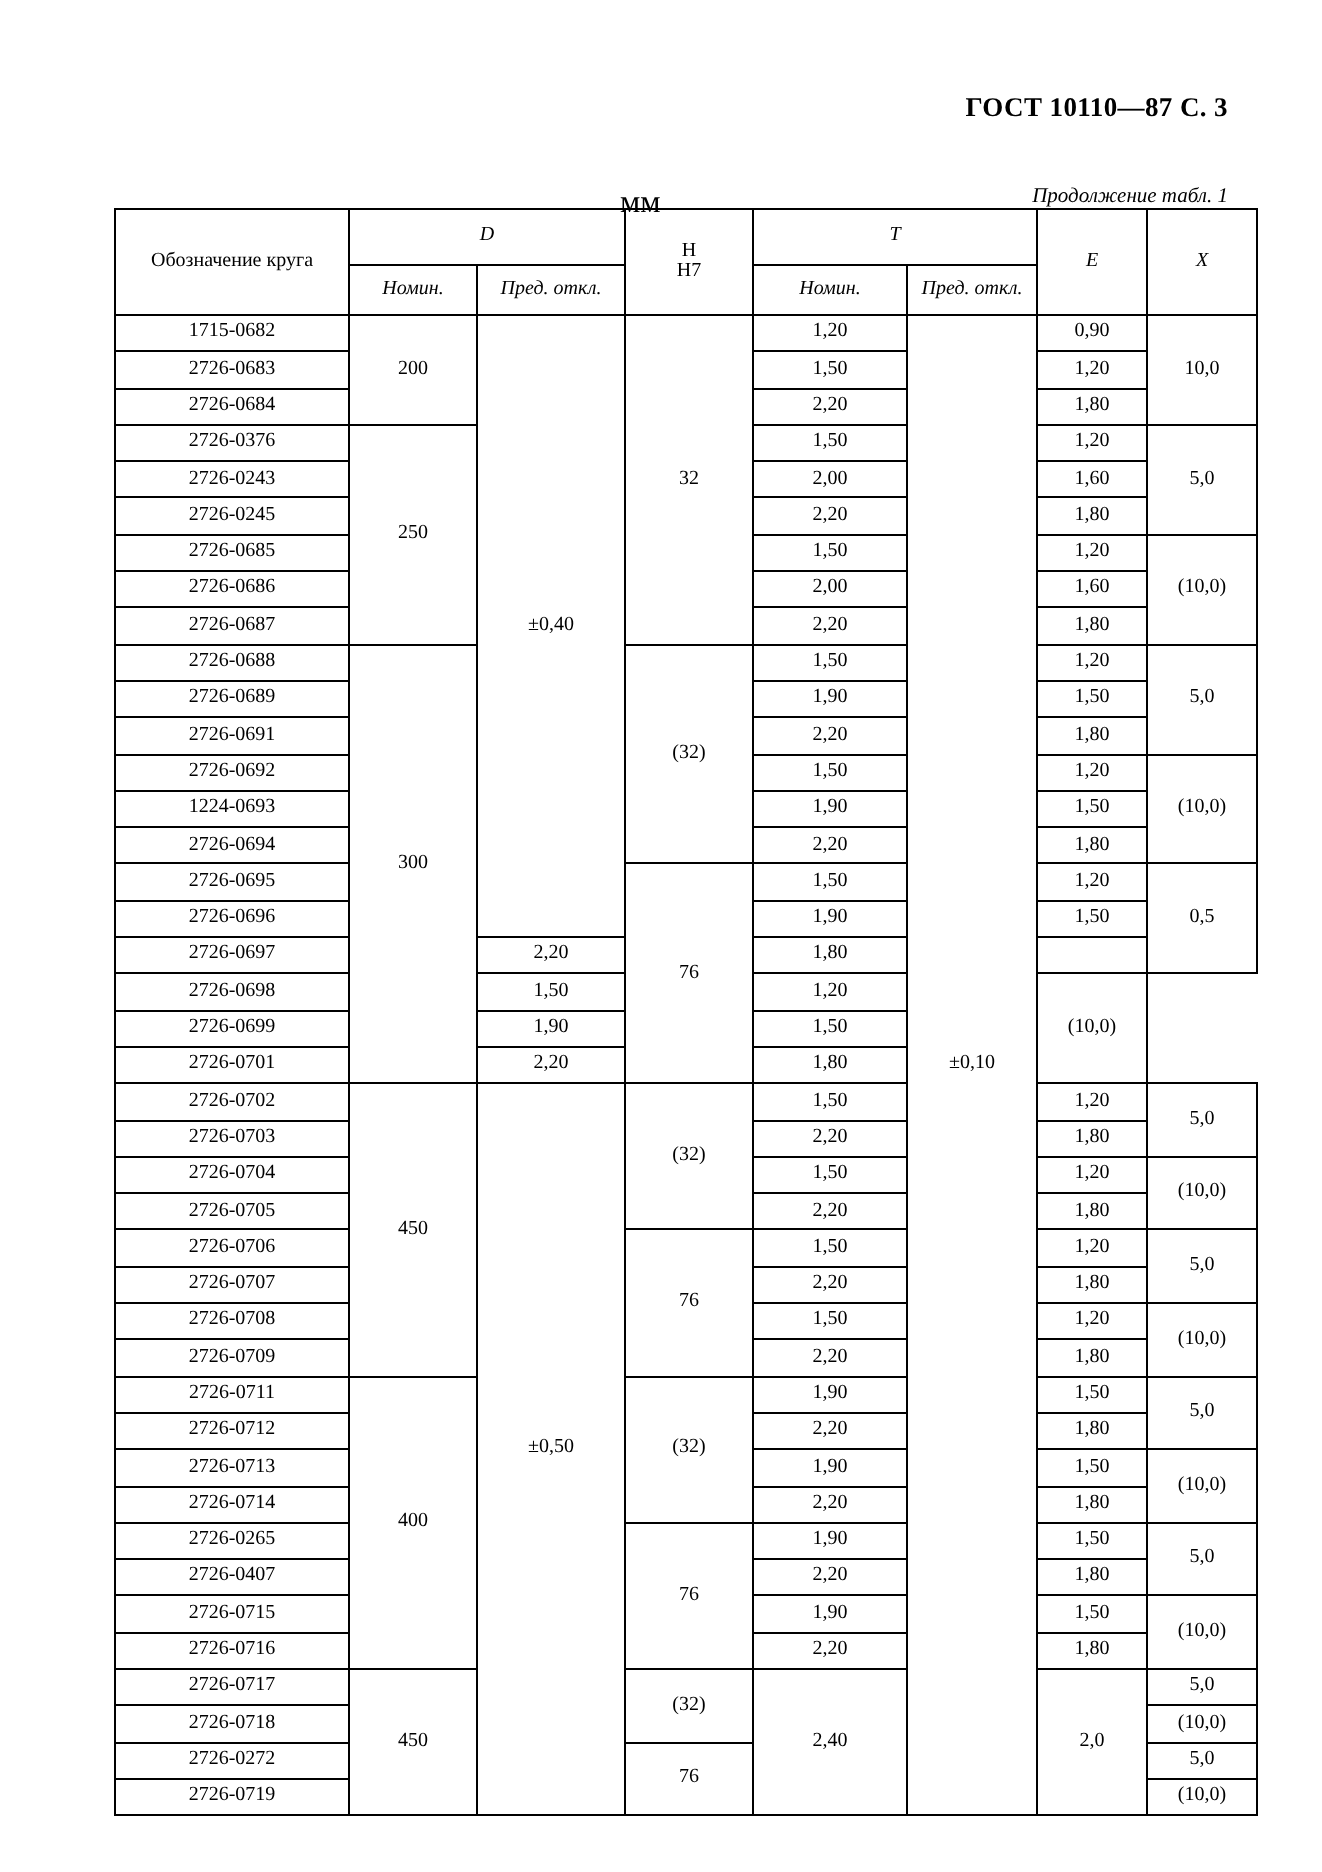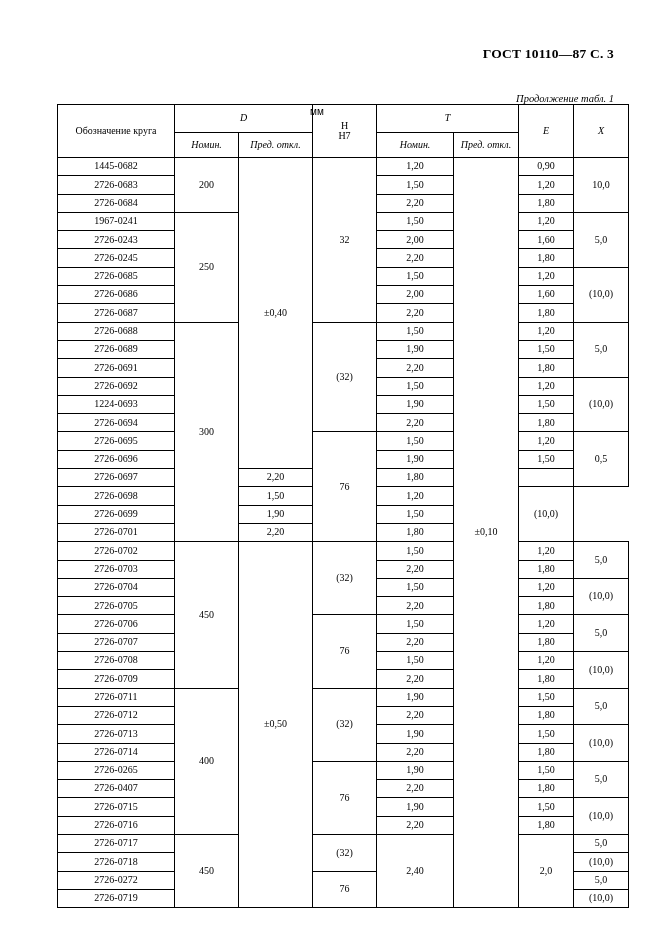--- a/index.html
+++ b/index.html
@@ -34,24 +34,24 @@
     position: absolute;
     top: 93px;
     right: 33px;
     font-family: "Liberation Serif", serif;
     font-size: 10.5px;
     font-style: italic;
     white-space: nowrap;
   }
   .units {
     position: absolute;
-    top: 106px;
+    top: 93px;
     left: 310px;
-    font-size: 10px;
-    font-family: Liberation Sans, sans-serif;
+    font-size: 16px;
+    font-family: Liberation Serif, serif;
   }
   .table-wrap {
     position: absolute;
     top: 104px;
     left: 57px;
     width: 571px;
   }
   table.main {
     border-collapse: collapse;
     width: 571px;
@@ -131,42 +131,42 @@
         <tr>
           <td class="hdr-sub">Номин.</td>
           <td class="hdr-sub">Пред. откл.</td>
           <td class="hdr-sub">Номин.</td>
           <td class="hdr-sub">Пред. откл.</td>
         </tr>
       </thead>
       <tbody>
 
         <tr class="row">
-          <td>1445-0682</td>
+          <td>1715-0682</td>
           <td rowspan="3">200</td>
           <td rowspan="17">±0,40</td>
           <td rowspan="9">32</td>
           <td>1,20</td>
           <td rowspan="46">±0,10</td>
           <td>0,90</td>
           <td rowspan="3">10,0</td>
         </tr>
         <tr class="row">
           <td>2726-0683</td>
           <td>1,50</td>
           <td>1,20</td>
         </tr>
         <tr class="row">
           <td>2726-0684</td>
           <td>2,20</td>
           <td>1,80</td>
         </tr>
 
         <tr class="row">
-          <td>1967-0241</td>
+          <td>2726-0376</td>
           <td rowspan="6">250</td>
           <td>1,50</td>
           <td>1,20</td>
           <td rowspan="3">5,0</td>
         </tr>
         <tr class="row">
           <td>2726-0243</td>
           <td>2,00</td>
           <td>1,60</td>
         </tr>

